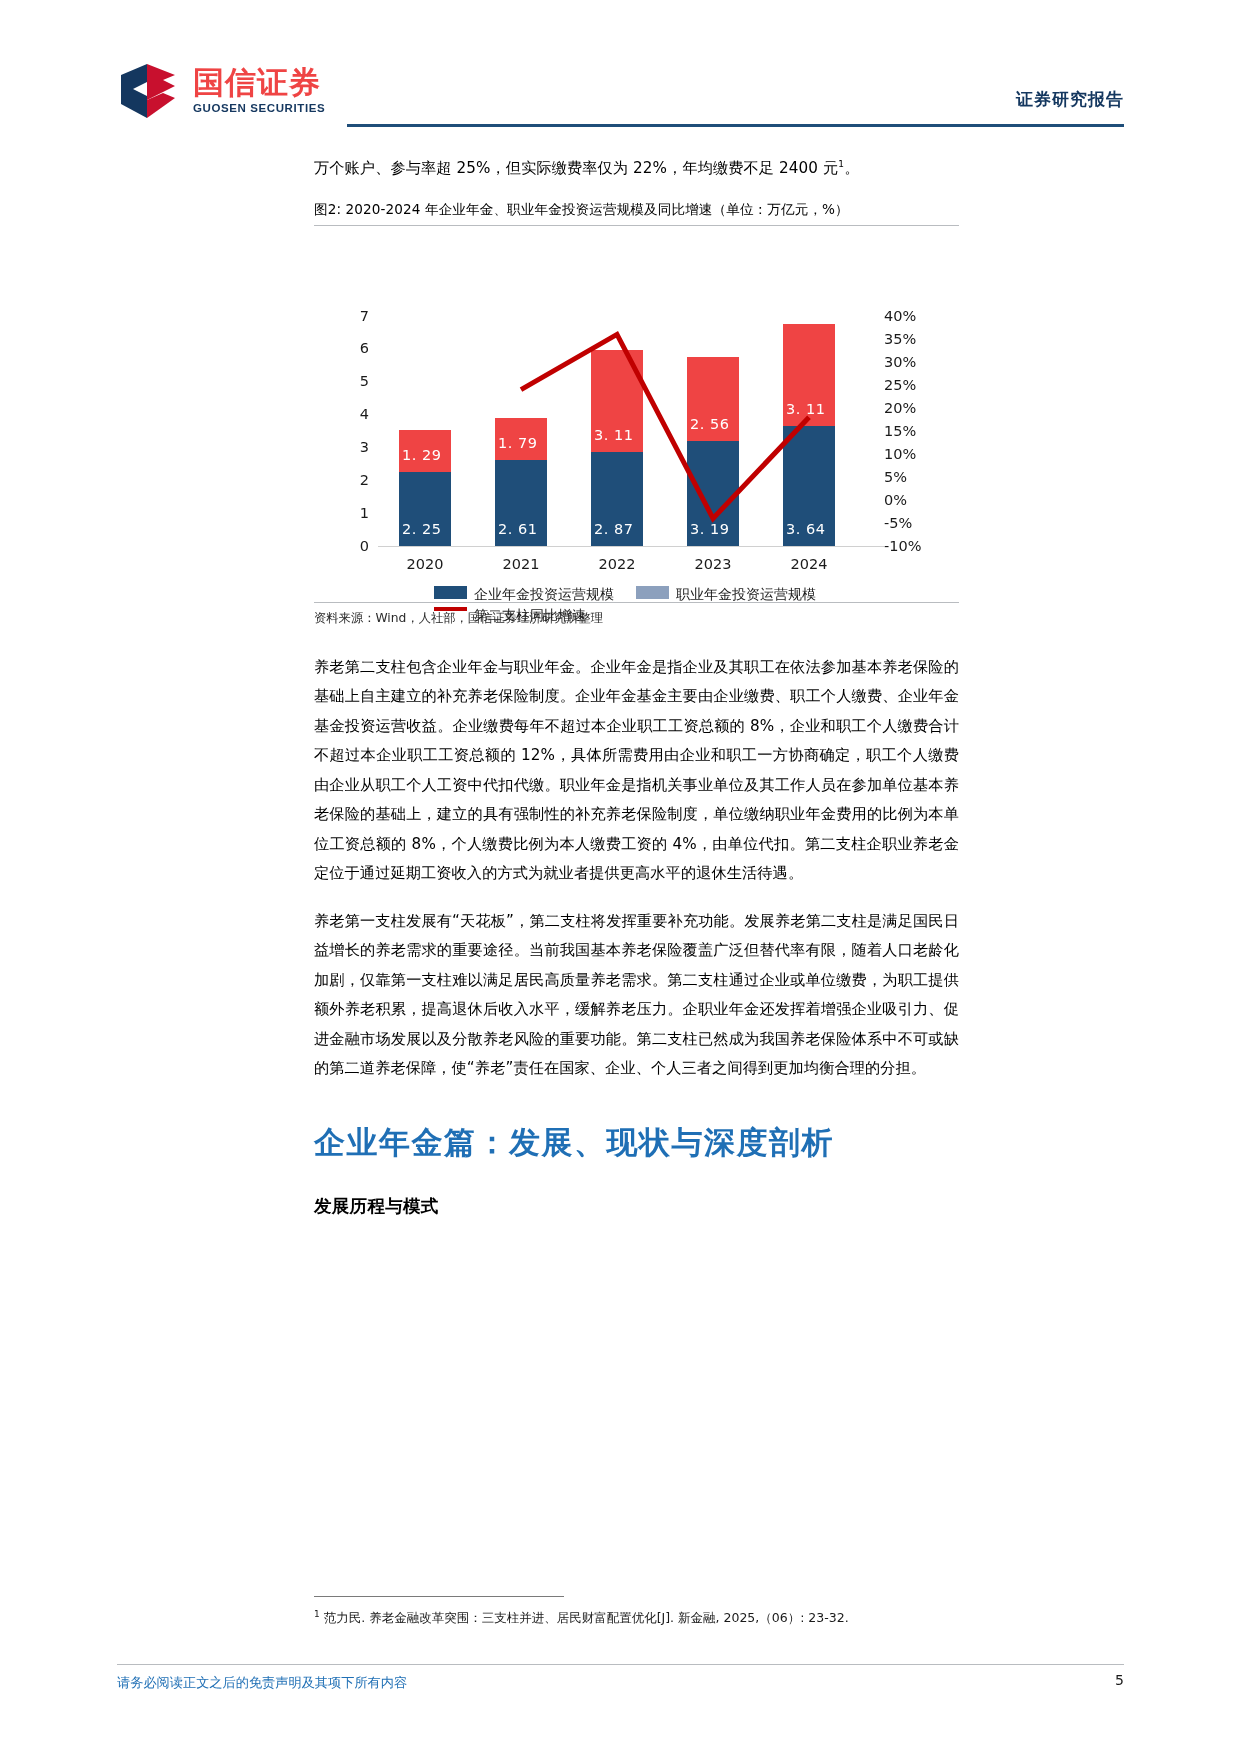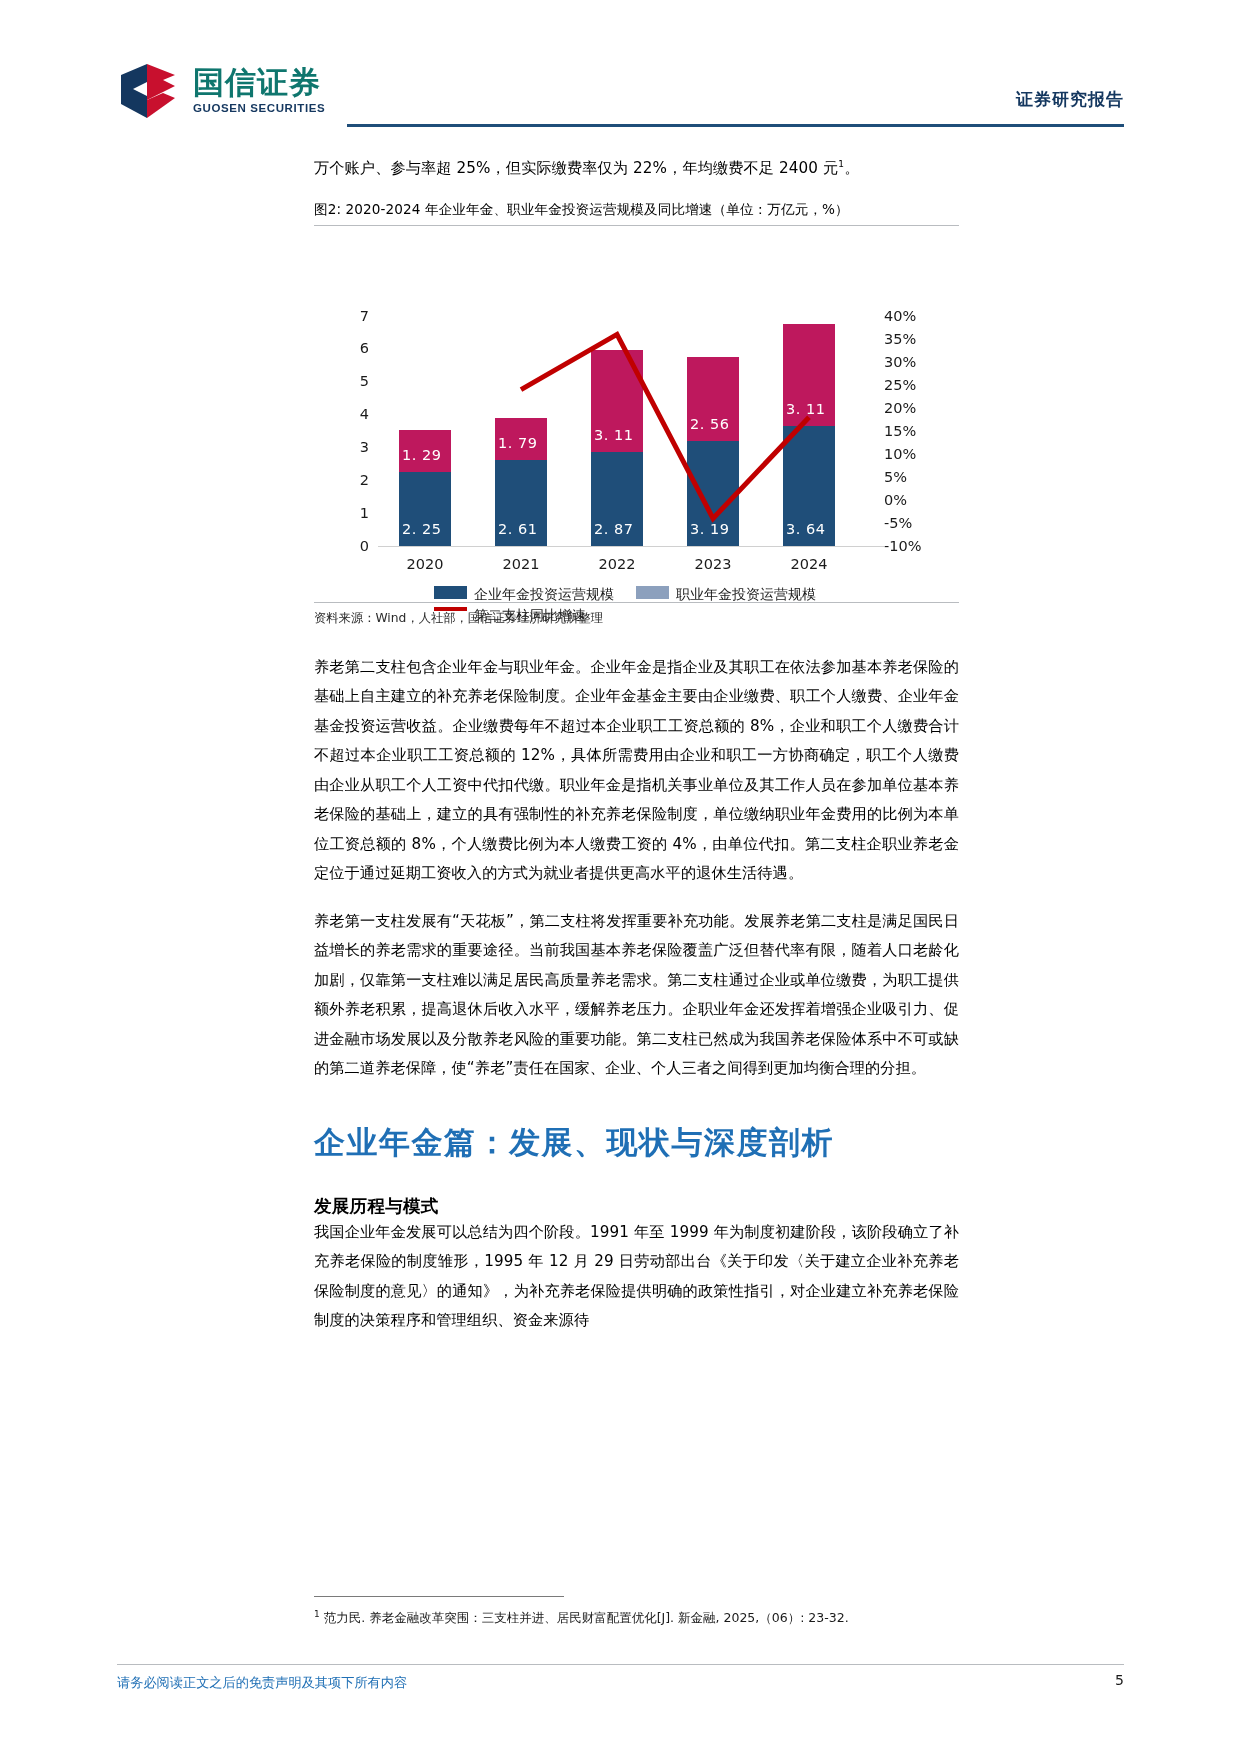--- a/index.html
+++ b/index.html
@@ -40,21 +40,21 @@
   .logo-text-block {
     display: flex;
     flex-direction: column;
     justify-content: center;
     line-height: 1;
   }
   .logo-cn {
     font-size: 31px;
     font-weight: bold;
     letter-spacing: 1px;
-    color: #0f766e;
+    color: #ef4444;
     font-family: "DejaVu Sans", sans-serif;
   }
   .logo-en {
     font-size: 11.5px;
     font-weight: bold;
     letter-spacing: 0.6px;
     color: #14375f;
     margin-top: 5px;
   }
   .header-right {
@@ -171,21 +171,21 @@
   .seg {
     position: absolute;
     left: 0;
     width: 100%;
     box-sizing: border-box;
     color: #ffffff;
     font-size: 14.5px;
     font-family: "DejaVu Sans", sans-serif;
   }
   .seg-bottom { background: #1f4e79; }
-  .seg-top { background: #be185d; }
+  .seg-top { background: #ef4444; }
   .seg-label {
     position: absolute;
     left: 3px;
     bottom: 9px;
     white-space: nowrap;
     letter-spacing: 0.5px;
   }
   .xtick {
     position: absolute;
     top: 322px;
@@ -430,21 +430,20 @@
   <div class="source-line">资料来源：Wind，人社部，国信证券经济研究所整理</div>
 
   <p class="body-text" style="margin-top:26px"><span class="bold">养老第二支柱包含企业年金与职业年金。</span><span>企业年金是指企业及其职工在依法参加基本养老保险的基础上自主建立的补充养老保险制度。企业年金基金主要由企业缴费、职工个人缴费、企业年金基金投资运营收益。企业缴费每年不超过本企业职工工资总额的 8%，企业和职工个人缴费合计不超过本企业职工工资总额的 12%，具体所需费用由企业和职工一方协商确定，职工个人缴费由企业从职工个人工资中代扣代缴。职业年金是指机关事业单位及其工作人员在参加单位基本养老保险的基础上，建立的具有强制性的补充养老保险制度，单位缴纳职业年金费用的比例为本单位工资总额的 8%，个人缴费比例为本人缴费工资的 4%，由单位代扣。</span><span class="bold">第二支柱企职业养老金定位于通过延期工资收入的方式为就业者提供更高水平的退休生活待遇。</span></p>
 
   <p class="body-text"><span class="bold">养老第一支柱发展有“天花板”，第二支柱将发挥重要补充功能。</span><span>发展养老第二支柱是满足国民日益增长的养老需求的重要途径。当前我国基本养老保险覆盖广泛但替代率有限，随着人口老龄化加剧，仅靠第一支柱难以满足居民高质量养老需求。第二支柱通过企业或单位缴费，为职工提供额外养老积累，提高退休后收入水平，缓解养老压力。企职业年金还发挥着增强企业吸引力、促进金融市场发展以及分散养老风险的重要功能。第二支柱已然成为我国养老保险体系中不可或缺的第二道养老保障，使“养老”责任在国家、企业、个人三者之间得到更加均衡合理的分担。</span></p>
 
   <h1 class="section-h1">企业年金篇：发展、现状与深度剖析</h1>
 
   <h2 class="section-h2">发展历程与模式</h2>
 
-  <p class="body-text after-h2"><span class="bold">我国企业年金发展可以总结为四个阶段。</span><span>1991 年至 1999 年为制度初建阶段，该阶段确立了补充养老保险的制度雏形，1995 年 12 月 29 日劳动部出台《关于印发〈关于建立企业补充养老保险制度的意见〉的通知》，为补充养老保险提供明确的政策性指引，对企业建立补充养老保险制度的决策程序和管理组织、资金来源待</span></p>
 
 </div>
 
 <div class="footnote-rule"></div>
 <div class="footnote"><sup class="fn">1</sup> <span>范力民. 养老金融改革突围：三支柱并进、居民财富配置优化[J]. 新金融, 2025,（06）: 23-32.</span></div>
 
 <div class="footer-rule"></div>
 <div class="footer-left">请务必阅读正文之后的免责声明及其项下所有内容</div>
 <div class="footer-right">5</div>
 

